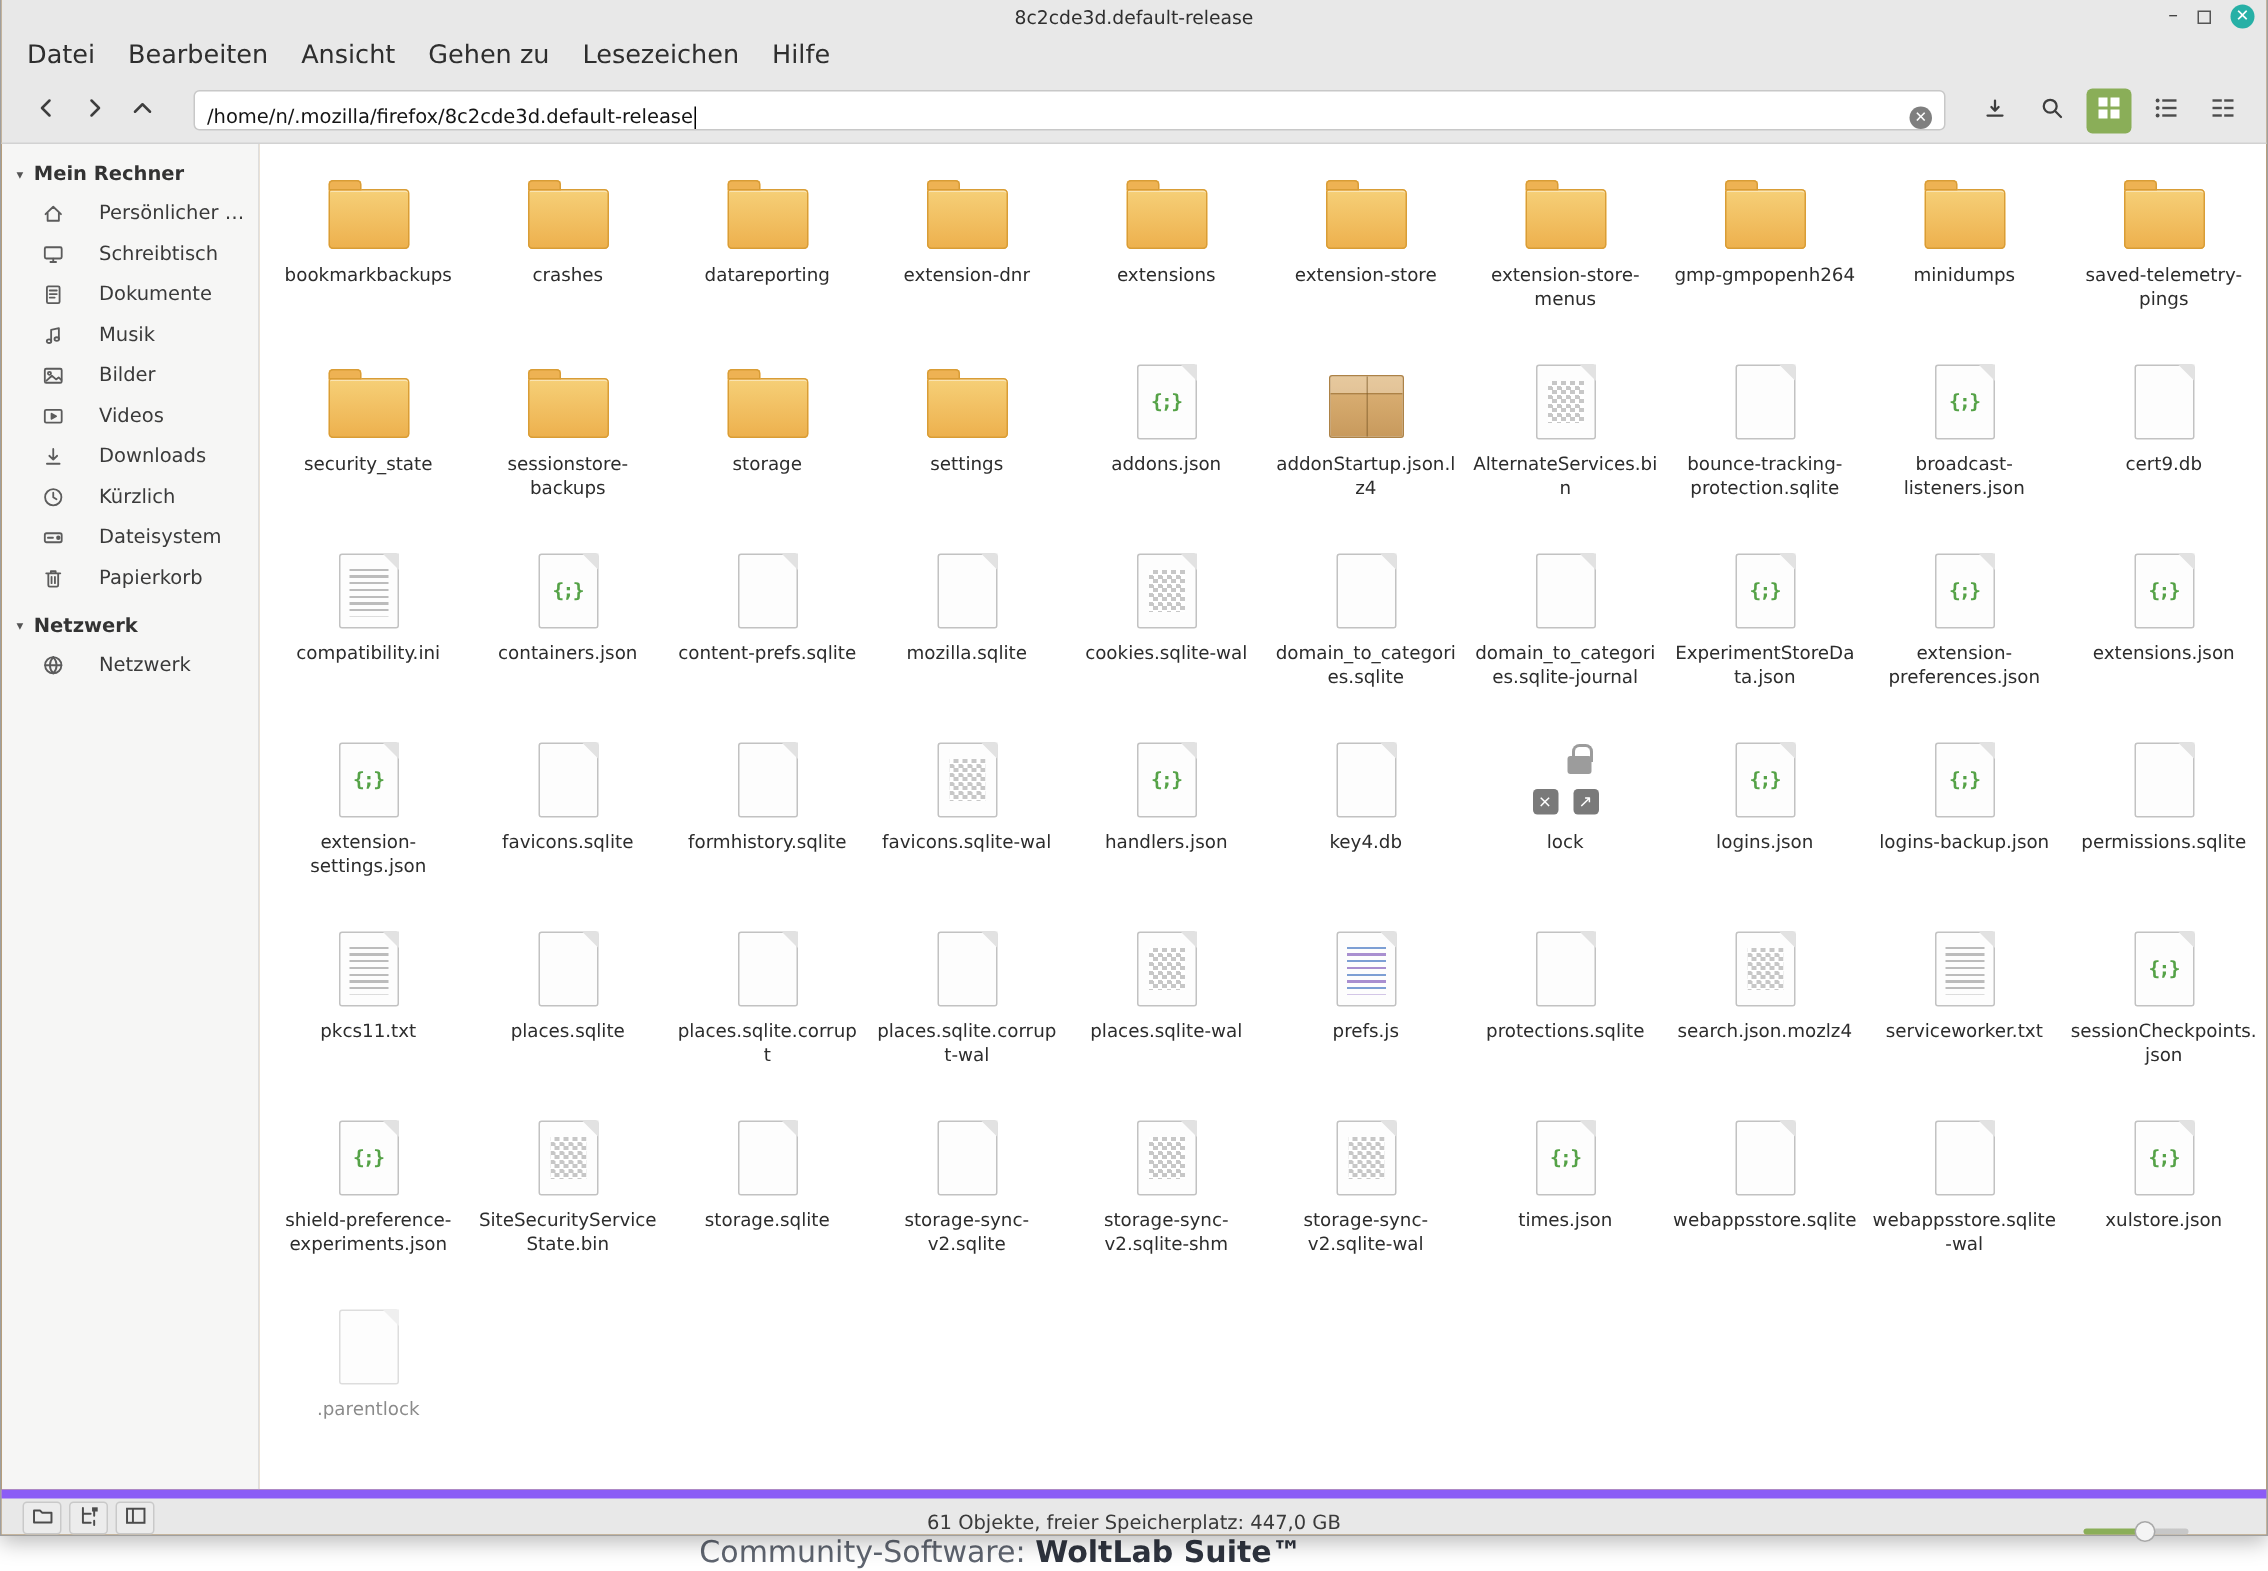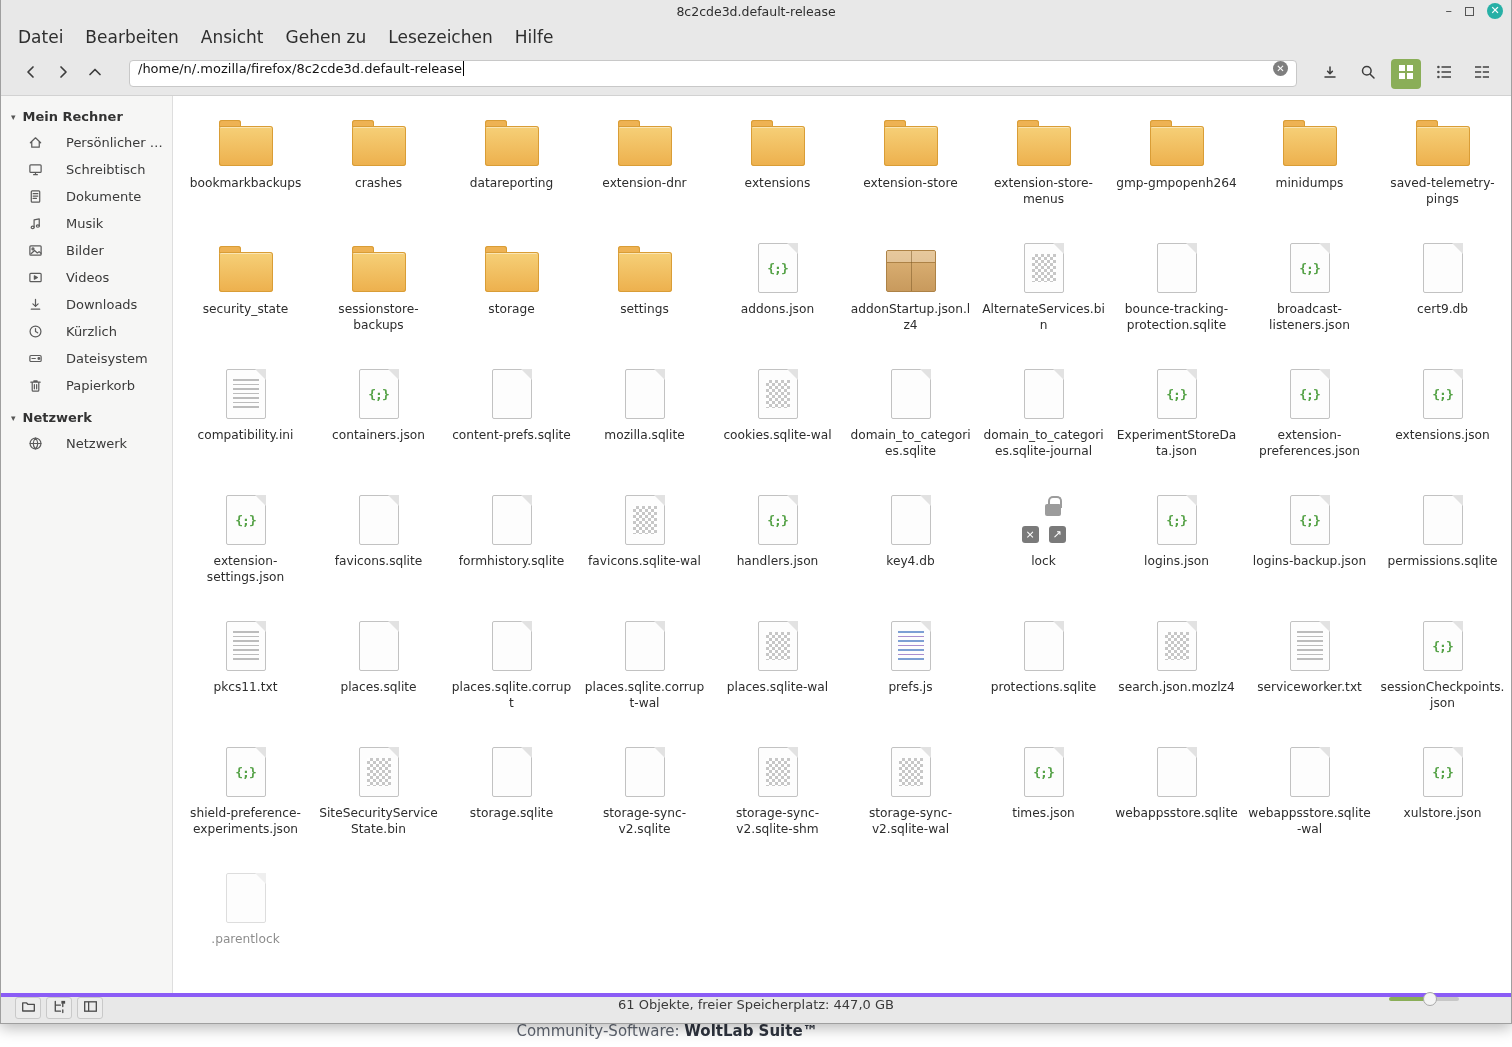--- a/index.html
+++ b/index.html
@@ -2,39 +2,39 @@
 <html><head>
 <meta charset="utf-8">
 <style>
   *{margin:0;padding:0;box-sizing:border-box;}
   html,body{width:1512px;height:1047px;}
   body{font-family:"DejaVu Sans","Liberation Sans",sans-serif;background:#ffffff;overflow:hidden;}
   .screen{width:1512px;height:1047px;position:relative;background:#fff;}
 
   
   .behind{position:absolute;left:0;bottom:0;width:100%;height:26px;background:#fff;}
-  .behind-inner{position:absolute;left:0;width:1334px;text-align:center;top:1px;font-size:15px;color:#5f6570;}
+  .behind-inner{position:absolute;left:0;width:1334px;text-align:center;top:1px;font-size:20px;color:#5f6570;}
   .behind-inner b{color:#2f343f;}
 
   
   .window{position:absolute;top:0;left:0;width:1512px;height:1024px;background:#a16207;display:flex;flex-direction:column;border:1px solid #9f9f9f;border-top:none;box-shadow:0 4px 14px rgba(0,0,0,.28);}
 
   .titlebar{height:22px;background:#e8e8e8;display:flex;align-items:center;justify-content:center;position:relative;flex:0 0 auto;}
   .title{font-size:12.5px;color:#2f2f2f;}
   .win-controls{position:absolute;right:8px;top:0;height:22px;display:flex;align-items:center;gap:13px;}
   .wc-min{font-size:13px;color:#444;line-height:10px;cursor:default;}
   .wc-max{width:9px;height:9px;border:1.2px solid #555;display:inline-block;}
   .wc-close{width:16px;height:16px;border-radius:50%;background:#27b0a6;color:#fff;font-size:11px;line-height:16px;text-align:center;display:inline-block;}
 
   .menubar{height:30px;background:#e8e8e8;display:flex;align-items:center;padding-left:6px;flex:0 0 auto;}
   .menu-item{font-size:17px;color:#2e2e2e;padding:4px 11px;border-radius:3px;cursor:default;}
 
   .toolbar{height:44px;background:#e8e8e8;border-bottom:1px solid #d2d2d2;display:flex;align-items:center;padding:0 14px;flex:0 0 auto;}
   .nav-btn{width:32px;height:30px;background:transparent;border:none;display:flex;align-items:center;justify-content:center;cursor:default;}
-  .path-entry{flex:1;height:27px;background:#fff;border:1px solid #c8c8c8;border-radius:4px;margin:0 18px;display:flex;align-items:flex-start;padding:0 8px;font-size:13px;color:#141414;position:relative;}
+  .path-entry{flex:1;height:27px;background:#fff;border:1px solid #c8c8c8;border-radius:4px;margin:0 18px;display:flex;align-items:flex-end;padding:0 8px;font-size:13px;color:#141414;position:relative;}
   .path-text{white-space:nowrap;overflow:hidden;}
   .caret{display:inline-block;width:1px;height:15px;background:#000;margin-left:1px;}
   .clear-btn{margin-left:auto;width:15px;height:15px;border-radius:50%;background:#7f7f7f;color:#fff;font-size:10px;line-height:15px;text-align:center;flex:0 0 auto;cursor:default;}
   .tool-right{display:flex;align-items:center;gap:8px;}
   .tool-btn{width:30px;height:30px;background:transparent;border:none;border-radius:4px;display:flex;align-items:center;justify-content:center;cursor:default;}
   .tool-btn.active{background:#8aae58;}
 
   .body{flex:1;display:flex;overflow:hidden;}
 
   
@@ -68,21 +68,21 @@
   .ic-box::after{content:"";position:absolute;left:50%;top:0;bottom:0;width:1px;background:rgba(120,85,35,.5);}
 
   .ic-lock{width:54px;height:50px;position:relative;display:inline-block;}
   .lock-emblem{position:absolute;top:9px;right:10px;width:16px;height:12px;background:#9c9c9c;border-radius:2px;}
   .lock-emblem::before{content:"";position:absolute;top:-8px;left:3px;width:10px;height:10px;border:2.5px solid #9c9c9c;border-bottom:none;border-radius:5px 5px 0 0;}
   .x-emblem,.arrow-emblem{position:absolute;bottom:2px;width:17px;height:17px;background:#7a7a7a;border-radius:3px;color:#fff;font-size:11px;display:flex;align-items:center;justify-content:center;}
   .x-emblem{left:5px;}
   .arrow-emblem{right:5px;}
 
   
-  .statusbar{height:30px;background:#e8e8e8;border-top:4px solid #8b5cf6;display:flex;align-items:flex-start;position:relative;padding:0 14px;flex:0 0 auto;}
+  .statusbar{height:30px;background:#e8e8e8;border-top:6px solid #8b5cf6;display:flex;align-items:flex-end;position:relative;padding:0 14px;flex:0 0 auto;}
   .status-left{display:flex;gap:5px;z-index:1;}
   .status-btn{width:26px;height:22px;background:#ececec;border:1px solid #c9c9c9;border-radius:3px;display:flex;align-items:center;justify-content:center;cursor:default;}
   .status-text{position:absolute;left:0;right:0;text-align:center;font-size:13px;color:#3a3a3a;}
   .zoom{margin-left:auto;margin-right:38px;width:70px;display:flex;align-items:center;position:relative;z-index:1;}
   .zoom-track{height:4px;border-radius:2px;flex:1;background:linear-gradient(to right,#8aae58 0 58%,#c7c7c7 58%);position:relative;}
   .zoom-thumb{position:absolute;left:58%;top:50%;transform:translate(-50%,-50%);width:14px;height:14px;border-radius:50%;background:#f4f4f4;border:1px solid #a8a8a8;}
 </style>
 </head>
 <body>
 

